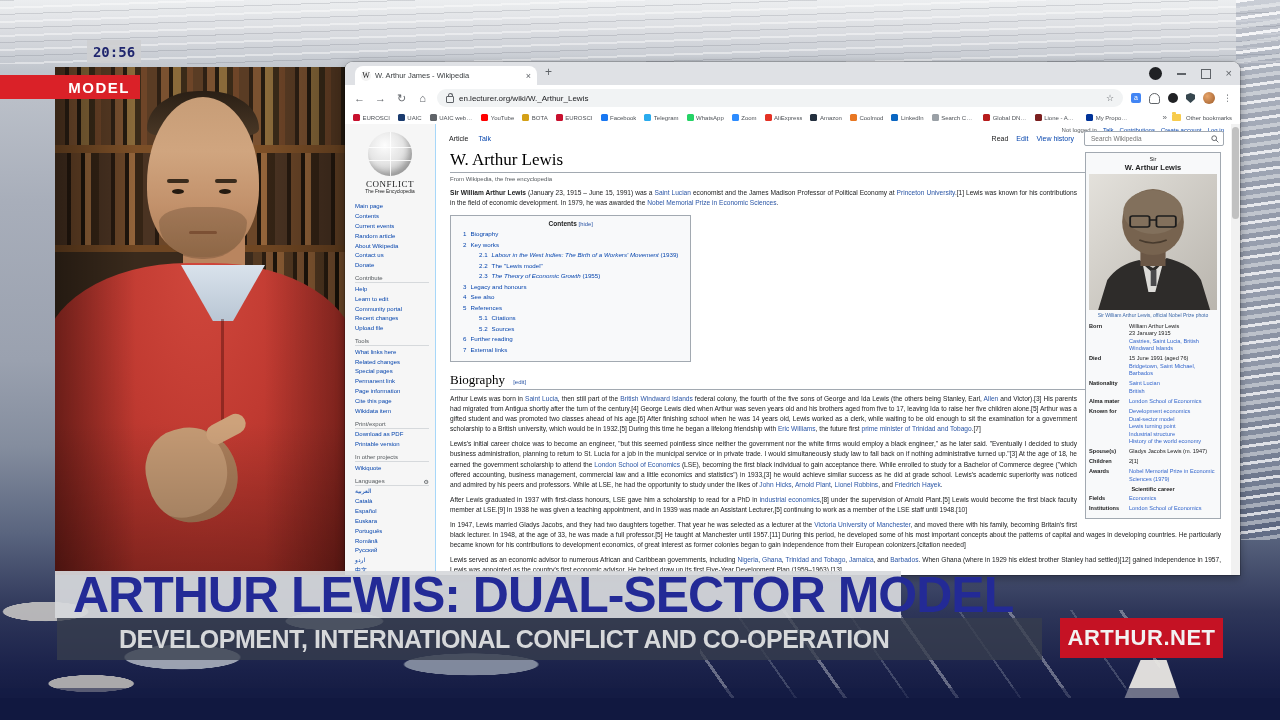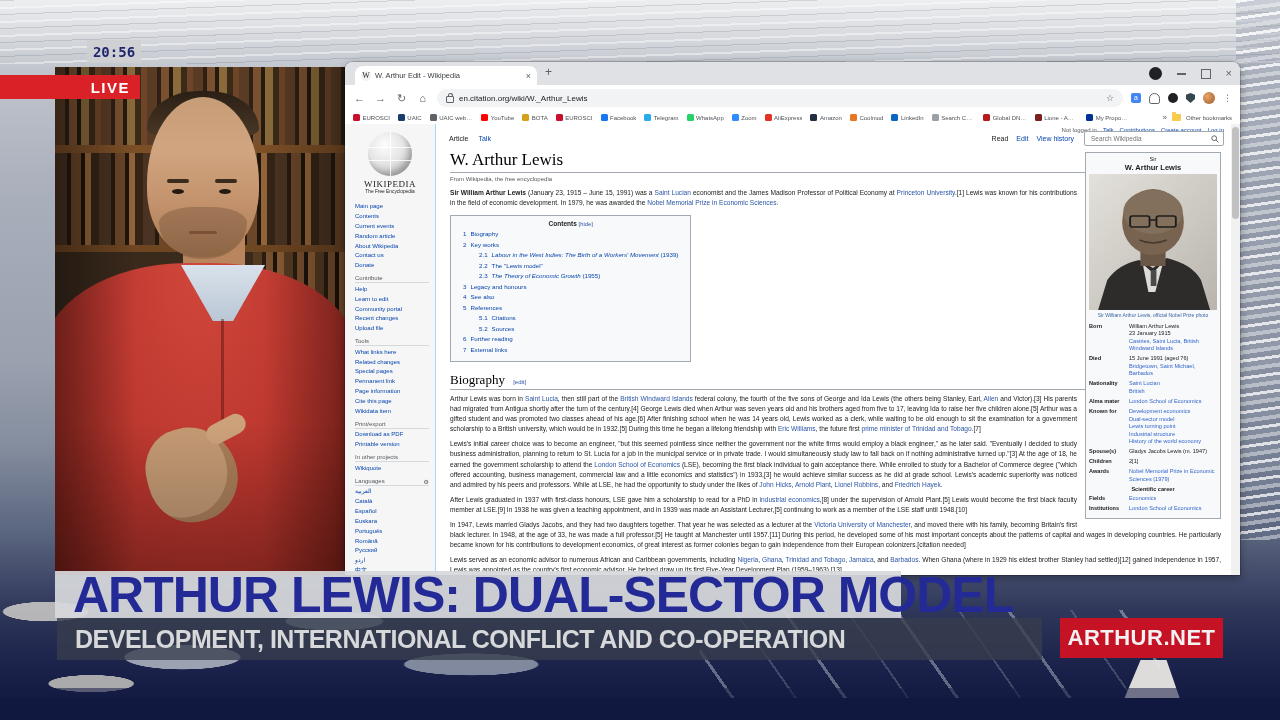--- a/index.html
+++ b/index.html
@@ -189,21 +189,21 @@
   .live-badge { position:absolute; left:0; top:75px; width:140px; height:24px; background:#da2128;
     display:flex; align-items:center; justify-content:flex-end; padding-right:10px; box-sizing:border-box; z-index:30; }
   .live-text { color:#fff; font-weight:bold; font-size:15px; letter-spacing:1.5px; }
   .lt-title { position:absolute; left:55px; top:571px; width:846px; height:47px;
     background:rgba(214,216,219,.93); display:flex; align-items:center; padding-left:18px;
     box-sizing:border-box; z-index:20; }
   .lt-title-text { font-size:50px; font-weight:bold; color:#232a96; letter-spacing:-1px; white-space:nowrap; }
   .lt-sub { position:absolute; left:57px; top:618px; width:985px; height:42px;
     background:rgba(55,62,77,.78); display:flex; align-items:center; padding-left:18px;
     box-sizing:border-box; z-index:20; }
-  .lt-sub-text { font-size:25px; font-weight:bold; color:#d6d8da; letter-spacing:-.5px; white-space:nowrap; }
+  .lt-sub-text { font-size:25px; font-weight:bold; color:#d6d8da; letter-spacing:-.5px; white-space:nowrap;margin-left:44px; }
   .brand { position:absolute; left:1060px; top:618px; width:163px; height:40px; background:#c51224;
     display:flex; align-items:center; justify-content:center; z-index:21; }
   .brand-text { color:#f2f2f2; font-weight:bold; font-size:22px; letter-spacing:.5px; }
 </style>
 </head>
 <body>
 
 <div class="bg"></div>
 <div class="bg-top-streaks"></div>
 <div class="bg-right-streaks"></div>
@@ -235,39 +235,39 @@
   <div class="mouth"></div>
   <div class="hand"></div>
   <div class="finger"></div>
   <div class="wc-shade"></div>
 </div>
 
 <div class="browser">
   <div class="tabstrip">
     <div class="tab">
       <span class="tab-fav">W</span>
-      <span class="tab-title">W. Arthur Edit - Wikipedia</span>
+      <span class="tab-title">W. Arthur James - Wikipedia</span>
       <span class="tab-close">×</span>
     </div>
     <span class="newtab">+</span>
     <div class="win-controls">
       <span class="wc-theme"></span>
       <span class="wc-min"></span>
       <span class="wc-max"></span>
       <span class="wc-close">×</span>
     </div>
   </div>
   <div class="toolbar">
     <span class="nav-ic">←</span>
     <span class="nav-ic">→</span>
     <span class="nav-ic">↻</span>
     <span class="nav-ic">⌂</span>
     <div class="omnibox">
       <span class="lock"></span>
-      <span class="url">en.citation.org/wiki/W._Arthur_Lewis</span>
+      <span class="url">en.lecturer.org/wiki/W._Arthur_Lewis</span>
       <span class="omni-star">☆</span>
     </div>
     <div class="tool-icons">
       <span class="ti-translate">a</span>
       <span class="ti-bell"></span>
       <span class="ti-dark"></span>
       <span class="ti-shield"></span>
       <span class="ti-avatar"></span>
       <span class="ti-menu">⋮</span>
     </div>
@@ -350,21 +350,21 @@
     <div class="bm-right">
       <span class="bm-chevron">»</span>
       <span class="folder-ic"></span>
       <span class="bm-other">Other bookmarks</span>
     </div>
   </div>
 
   <div class="wikipage">
     <div class="wsidebar">
       <div class="wlogo"></div>
-      <div class="wlogo-title">WIKIPEDIA</div>
+      <div class="wlogo-title">CONFLICT</div>
       <div class="wlogo-sub">The Free Encyclopedia</div>
       <div>
           <div class="sb-group">
             <div class="sb-i">Main page</div>
             <div class="sb-i">Contents</div>
             <div class="sb-i">Current events</div>
             <div class="sb-i">Random article</div>
             <div class="sb-i">About Wikipedia</div>
             <div class="sb-i">Contact us</div>
             <div class="sb-i">Donate</div>
@@ -569,21 +569,21 @@
   </div>
   <div class="scrollbar">
     <div class="scroll-thumb"></div>
   </div>
 </div>
 
 <div class="time-badge">
   <span class="time-text">20:56</span>
 </div>
 <div class="live-badge">
-  <span class="live-text">LIVE</span>
+  <span class="live-text">MODEL</span>
 </div>
 <div class="lt-title">
   <span class="lt-title-text">ARTHUR LEWIS: DUAL-SECTOR MODEL</span>
 </div>
 <div class="lt-sub">
   <span class="lt-sub-text">DEVELOPMENT, INTERNATIONAL CONFLICT AND CO-OPERATION</span>
 </div>
 <div class="brand">
   <span class="brand-text">ARTHUR.NET</span>
 </div>

